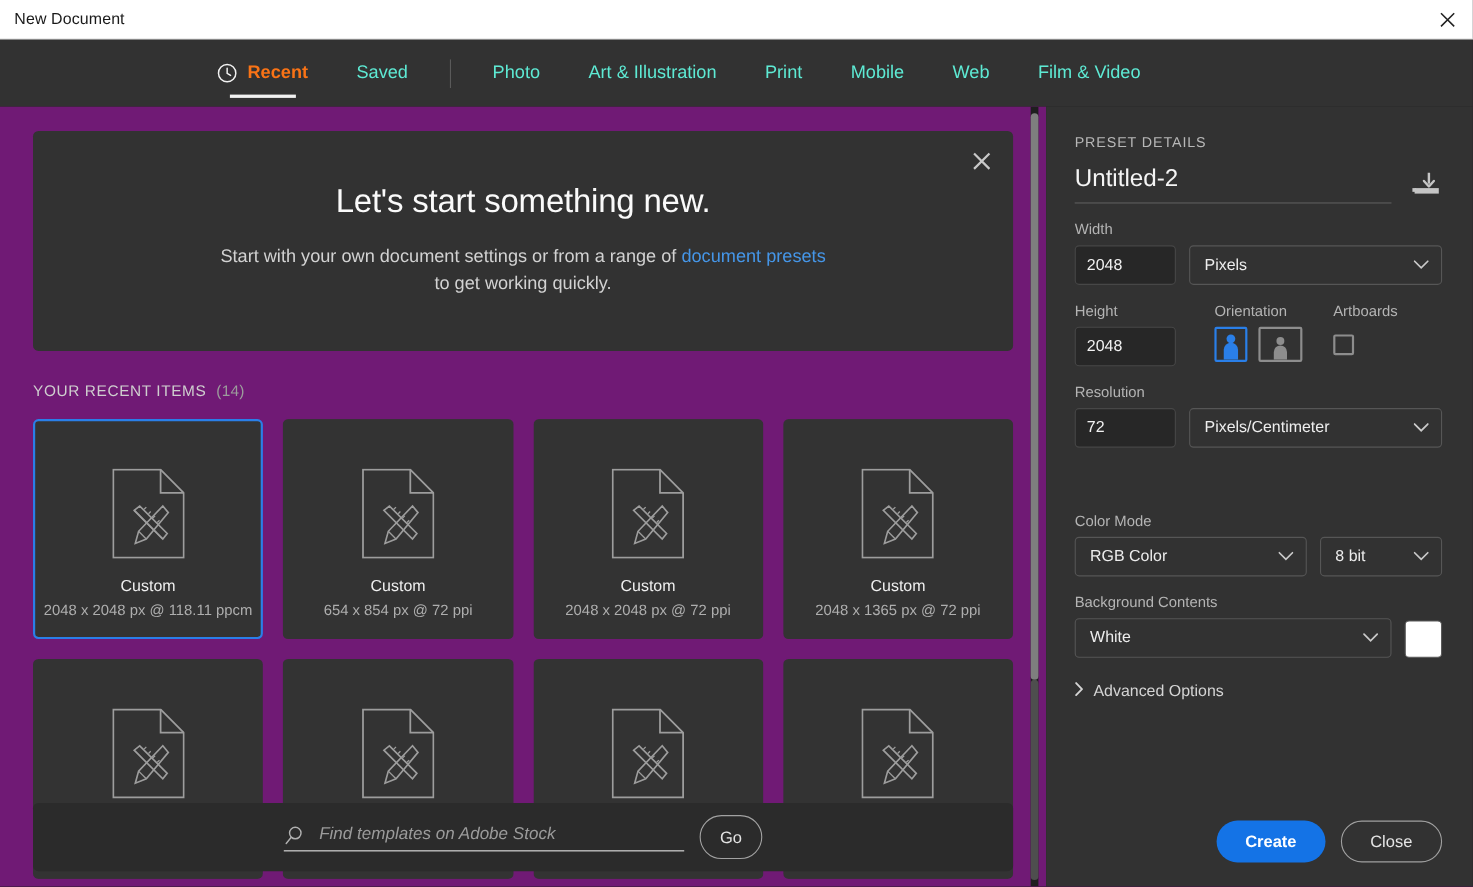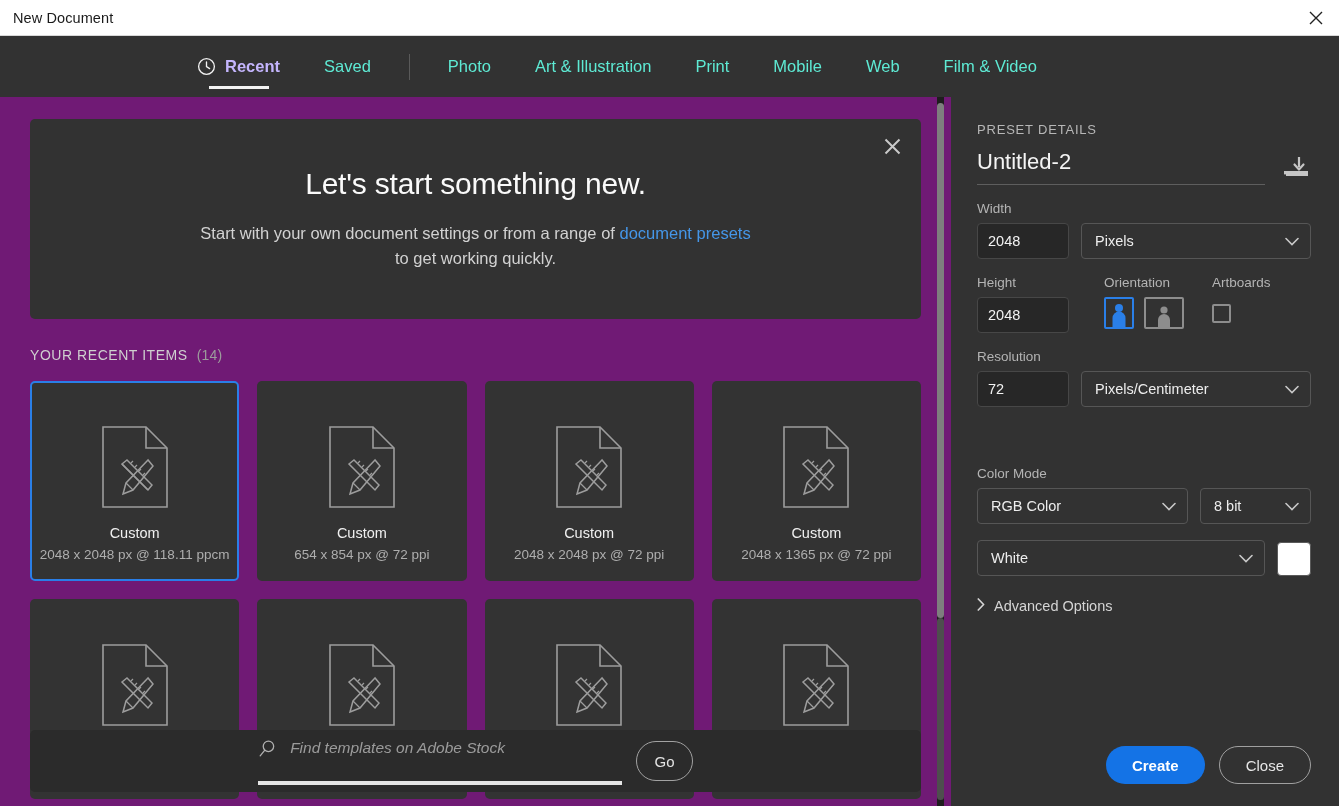--- a/index.html
+++ b/index.html
@@ -58,21 +58,21 @@
     height: 100%;
     display: flex;
     align-items: center;
     gap: 9px;
     padding: 0 22px;
     color: #5eead4;
     font-size: 16.5px;
     cursor: default;
     white-space: nowrap;
   }
-  .tab.active { color: #c4b5fd; font-weight: bold; }
+  .tab.active { color: #f97316; font-weight: bold; }
   .tab.active .tab-underline {
     position: absolute;
     left: 50%;
     transform: translateX(-50%);
     bottom: 8px;
     width: 60px;
     height: 3px;
     background: #f2f2f2;
   }
   .tab-sep {
@@ -188,22 +188,22 @@
     border-radius: 5px;
     display: flex;
     align-items: center;
     justify-content: center;
     gap: 14px;
   }
   .search-wrap {
     display: flex;
     align-items: center;
     gap: 13px;
-    border-bottom: 4px solid #e5e5e5;
-    padding-bottom: 22px;
+    border-bottom: 1px solid #e5e5e5;
+    padding-bottom: 3px;
     width: 364px;
   }
   .search-input {
     background: transparent;
     border: none;
     outline: none;
     color: #d9d9d9;
     font-size: 15.5px;
     font-style: italic;
     font-family: "Liberation Sans", sans-serif;
@@ -698,20 +698,21 @@
             <svg width="14" height="9" viewBox="0 0 14 9">
                 <path d="M1 1.5 L7 7.5 L13 1.5" stroke="#c9c9c9" stroke-width="1.6" fill="none" stroke-linecap="round"></path>
               </svg>
           </span>
         </div>
       </div>
     </div>
 
     <div class="row">
       <div class="col" style="flex:1;">
+        <div class="field-label">Background Contents</div>
         <div class="select">
           <span>White</span>
           <span class="chev">
             <svg width="14" height="9" viewBox="0 0 14 9">
                 <path d="M1 1.5 L7 7.5 L13 1.5" stroke="#c9c9c9" stroke-width="1.6" fill="none" stroke-linecap="round"></path>
               </svg>
           </span>
         </div>
       </div>
       <div class="col" style="justify-content:flex-end;">

